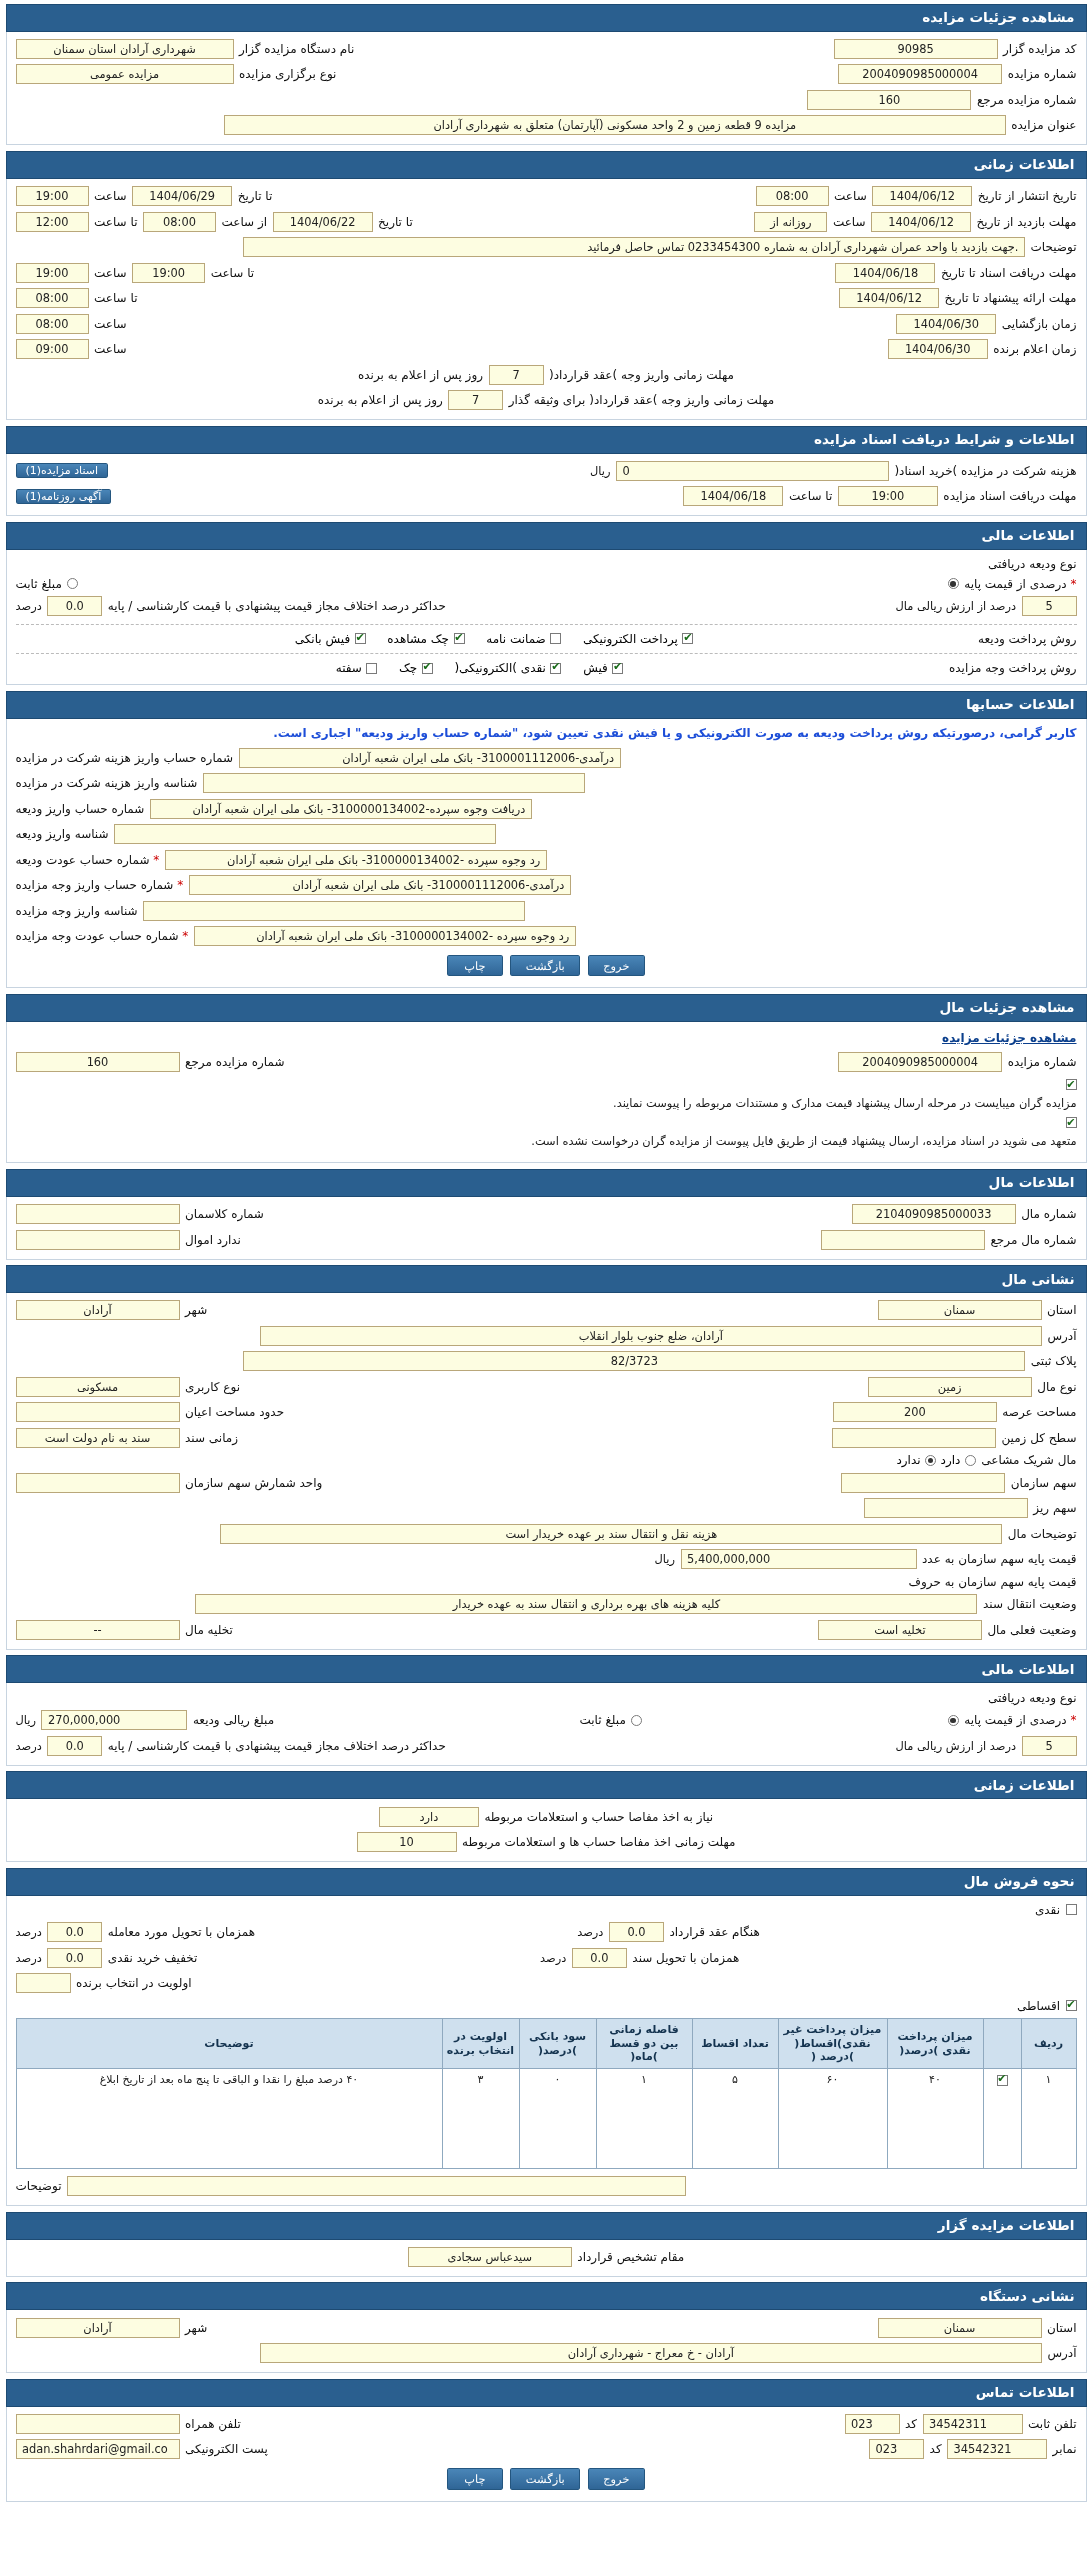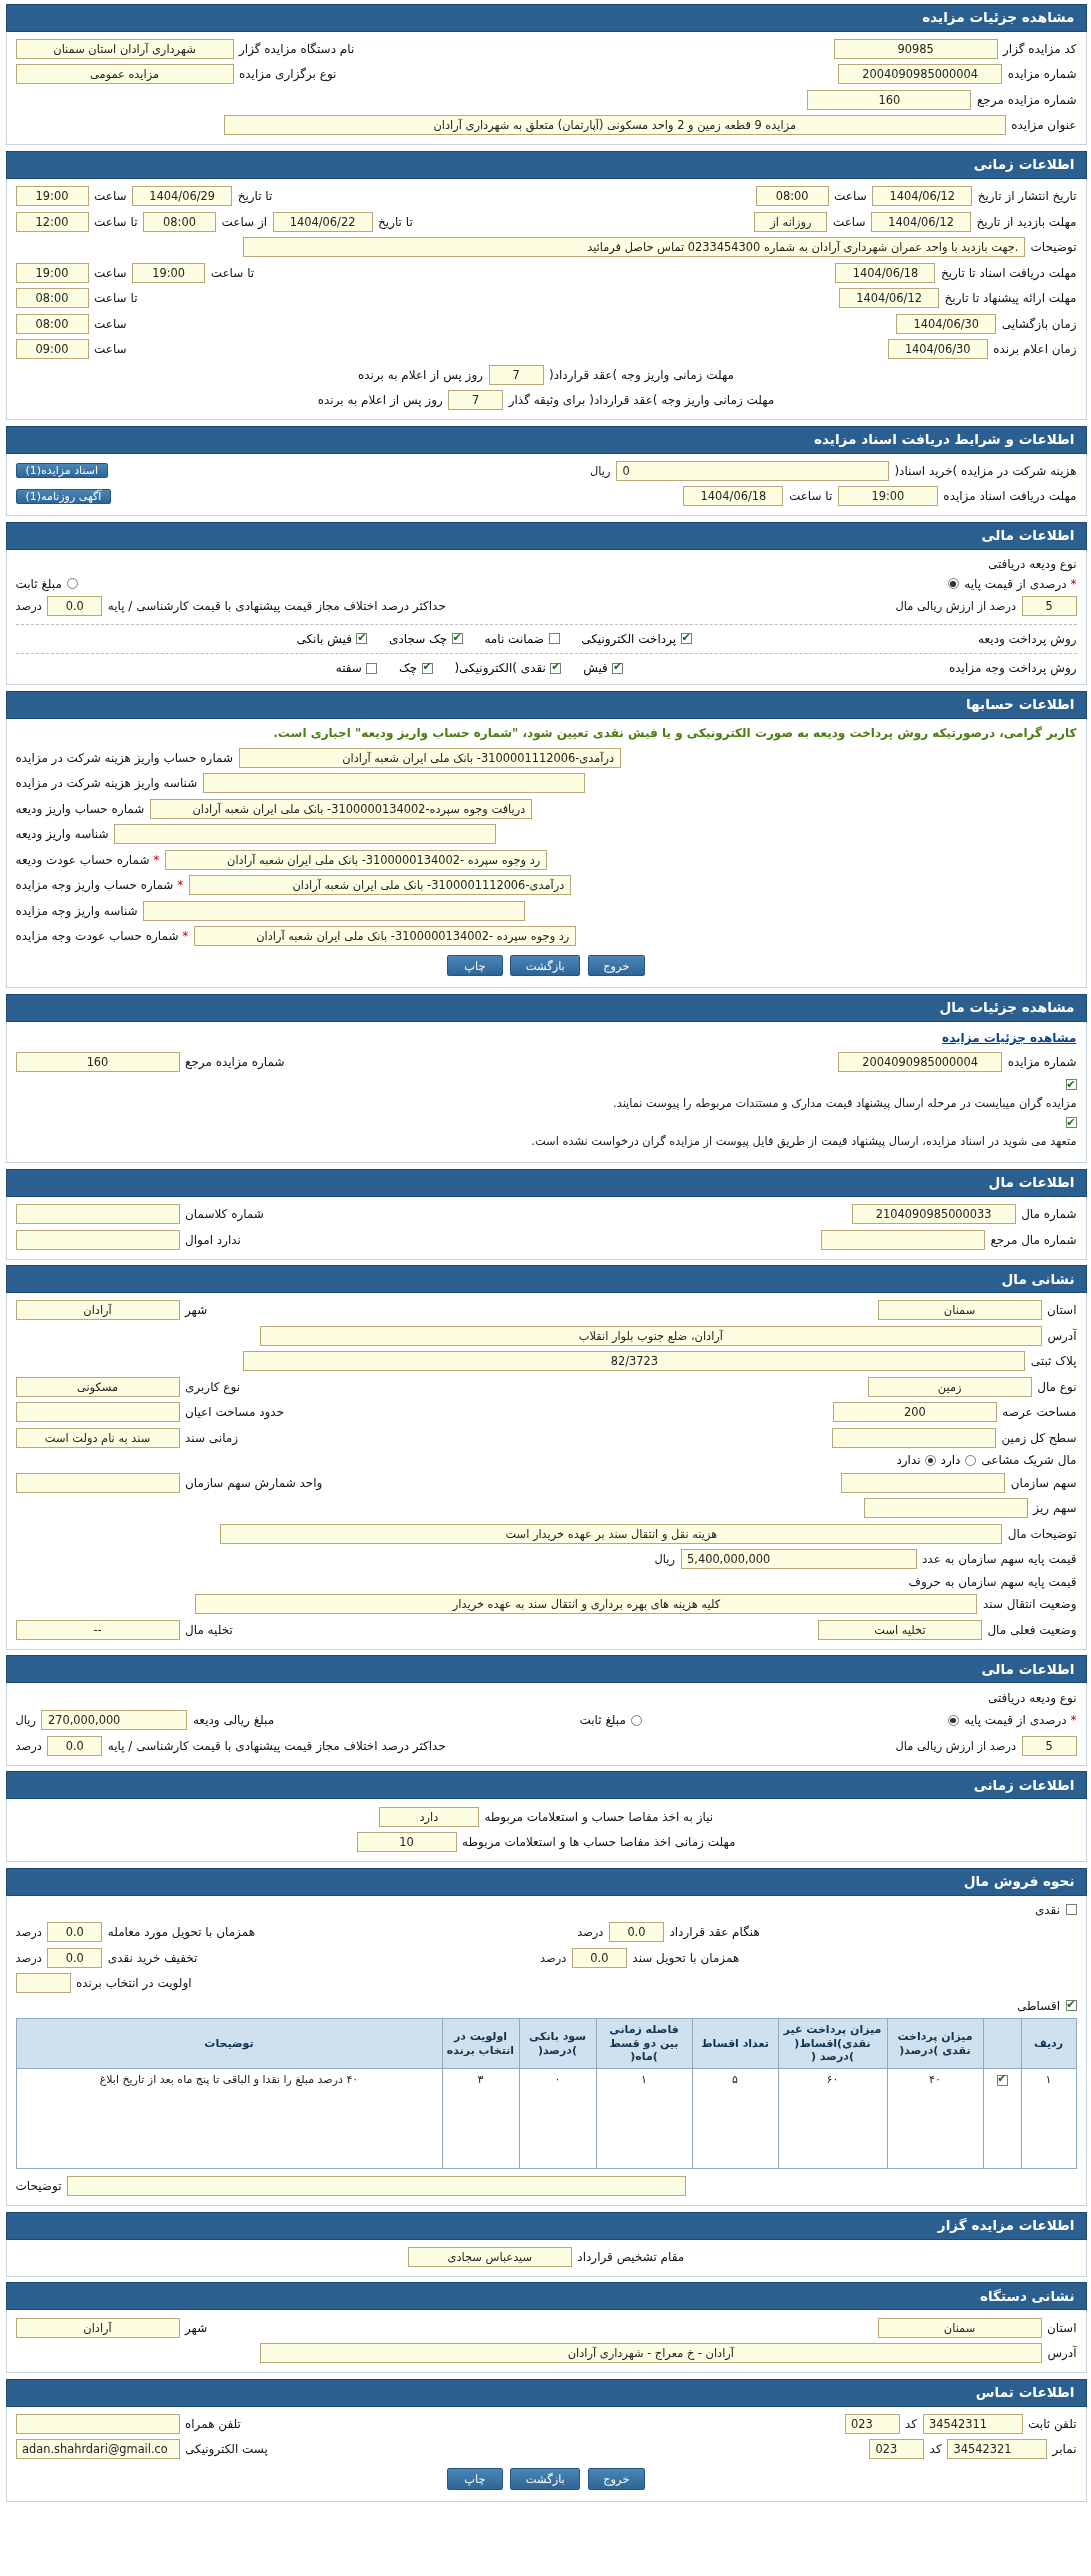--- a/index.html
+++ b/index.html
@@ -146,21 +146,21 @@
     display: flex;
     align-items: flex-start;
     gap: 5.5px;
     margin-bottom: 3.6px;
     line-height: 1.4;
     flex-direction: column;
   }
   .note .cb { margin-top: 1.8px; flex: 0 0 auto; }
 
   .warn {
-    color: #4d7c0f;
+    color: #1d4ed8;
     font-size: 12px;
     font-weight: bold;
     margin-bottom: 7.3px;
   }
 
   .sub-head {
     color: #0b3f8c;
     font-size: 12px;
     font-weight: bold;
     text-decoration: underline;
@@ -358,21 +358,21 @@
       <span class="lbl">روش پرداخت ودیعه</span>
       <span class="spacer"></span>
       <span class="optset">
         <span class="cb on"></span>
         <span>پرداخت الکترونیکی</span>
         <span class="gap"></span>
         <span class="cb"></span>
         <span>ضمانت نامه</span>
         <span class="gap"></span>
         <span class="cb on"></span>
-        <span>چک سجادی</span>
+        <span>چک مشاهده</span>
         <span class="gap"></span>
         <span class="cb on"></span>
         <span>فیش بانکی</span>
       </span>
       <span class="spacer"></span>
     </div>
 
     <div class="hr"></div>
 
     <div class="row">

